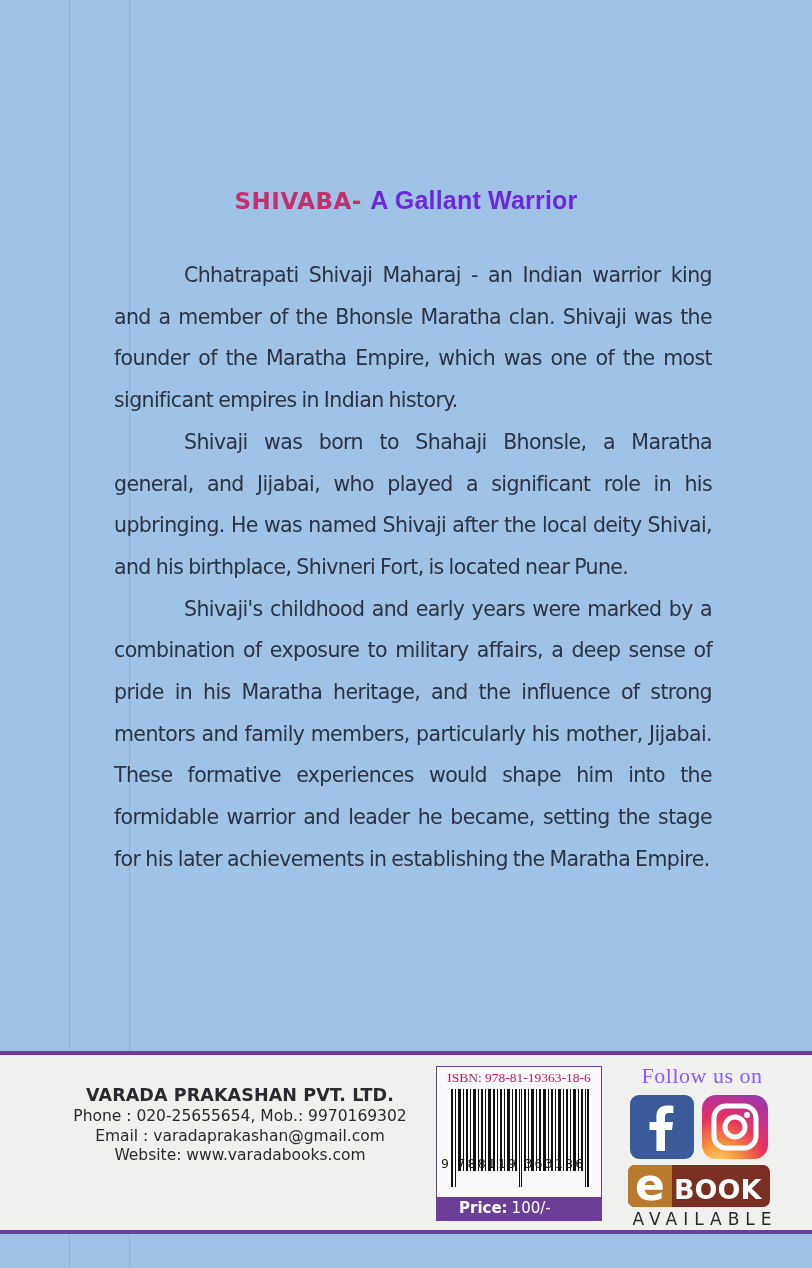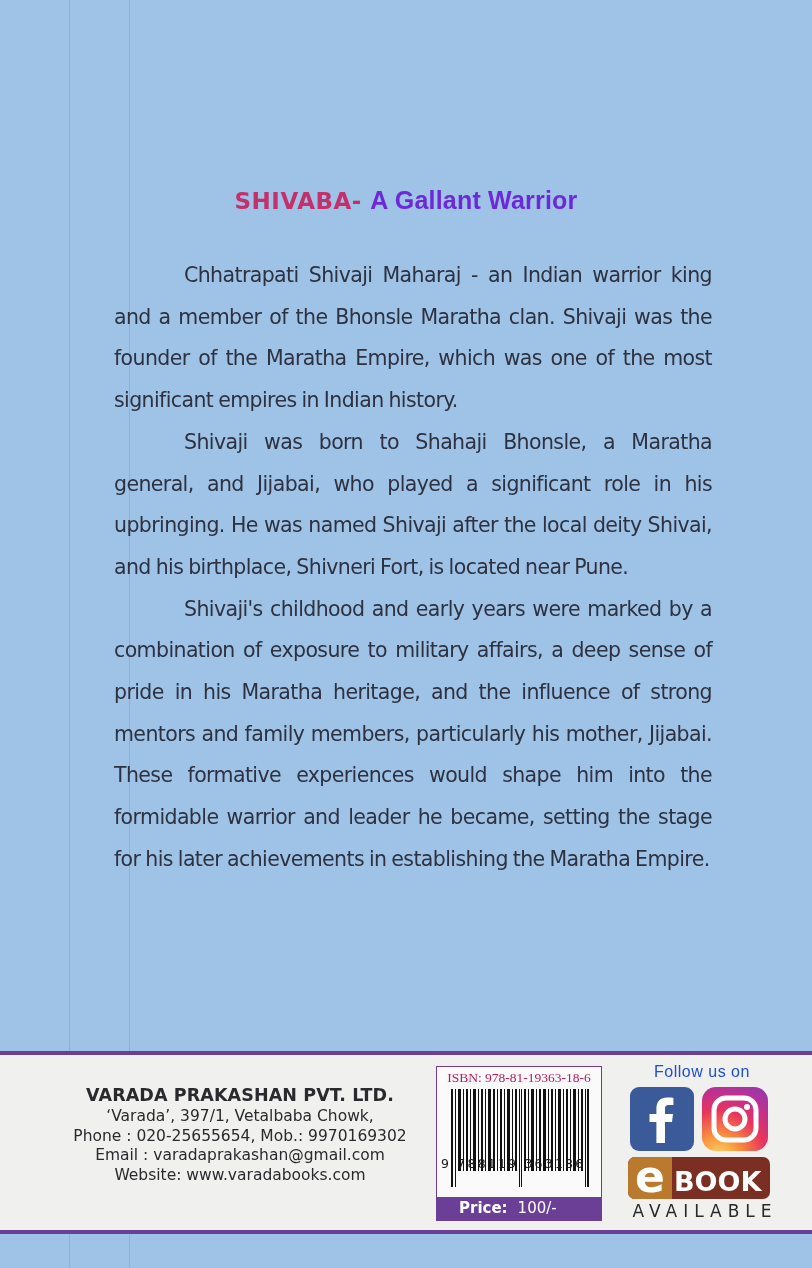--- a/index.html
+++ b/index.html
@@ -52,27 +52,27 @@
     .barcode-digits {
       position: absolute; top: 89px; left: 4px; width: 150px;
       font-family: "DejaVu Sans", sans-serif; font-size: 12.5px; letter-spacing: 2.2px; color: #1a1a1a;
       background: transparent;
     }
     .price-bar {
       position: absolute; left: 0; bottom: 0; width: 100%; height: 23px;
       background: #6b3f96; color: #fff; font-family: "DejaVu Sans", sans-serif;
       font-size: 15px; line-height: 23px; padding-left: 22px; box-sizing: border-box;
     }
-    .price-bar .plabel { font-weight: bold; margin-right: 10px; }
+    .price-bar .plabel { font-weight: bold; margin-right: 4px; }
 
     .social {
       position: absolute; left: 622px; top: 8px; width: 160px;
     }
     .follow-text {
-      text-align: center; font-family: Liberation Sans, sans-serif; font-size: 16px; color: #1d4ed8;
+      text-align: center; font-family: Liberation Serif, serif; font-size: 22px; color: #8b5cf6;
       letter-spacing: 0.5px;
     }
     .icons-row { display: flex; gap: 8px; margin-top: 6px; padding-left: 8px; }
     .fb-icon {
       width: 64px; height: 64px; border-radius: 9px; background: #3b5a9a; position: relative;
     }
     .ig-icon {
       width: 66px; height: 64px; border-radius: 14px; position: relative;
       background: radial-gradient(circle at 25% 110%, #fdd86a 0%, #f9943b 25%, #e8335e 55%, #c0308f 75%, #8a3ab9 100%);
     }
@@ -106,21 +106,20 @@
 
 <div class="body-text">
   <p>Chhatrapati Shivaji Maharaj - an Indian warrior king and a member of the Bhonsle Maratha clan. Shivaji was the founder of the Maratha Empire, which was one of the most significant empires in Indian history.</p>
   <p>Shivaji was born to Shahaji Bhonsle, a Maratha general, and Jijabai, who played a significant role in his upbringing. He was named Shivaji after the local deity Shivai, and his birthplace, Shivneri Fort, is located near Pune.</p>
   <p>Shivaji's childhood and early years were marked by a combination of exposure to military affairs, a deep sense of pride in his Maratha heritage, and the influence of strong mentors and family members, particularly his mother, Jijabai. These formative experiences would shape him into the formidable warrior and leader he became, setting the stage for his later achievements in establishing the Maratha Empire.</p>
 </div>
 
 <div class="footer-band">
   <div class="publisher">
     <div class="name">VARADA PRAKASHAN PVT. LTD.</div>
-    <div class="line">‘Varada’, 397/1, Vetalbaba Chowk,</div>
     <div class="line">Phone : 020-25655654, Mob.: 9970169302</div>
     <div class="line">Email : varadaprakashan@gmail.com</div>
     <div class="line">Website: www.varadabooks.com</div>
   </div>
 
   <div class="barcode-box">
     <div class="isbn-label">ISBN: 978-81-19363-18-6</div>
     <svg class="bars" viewBox="0 0 138 98" preserveAspectRatio="none">
       <g fill="#111">
         <rect x="0" y="0" width="2" height="98"></rect>

